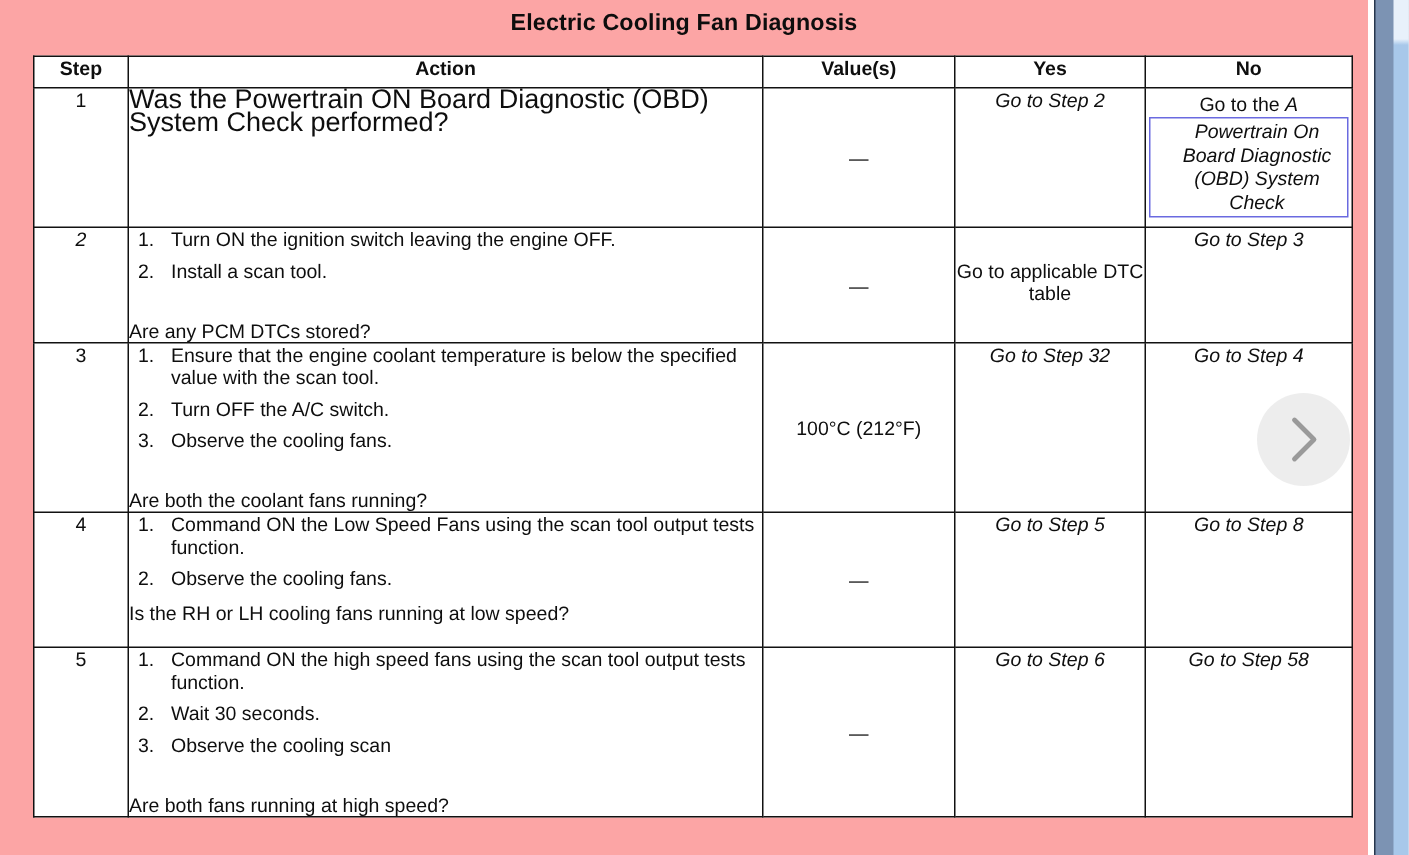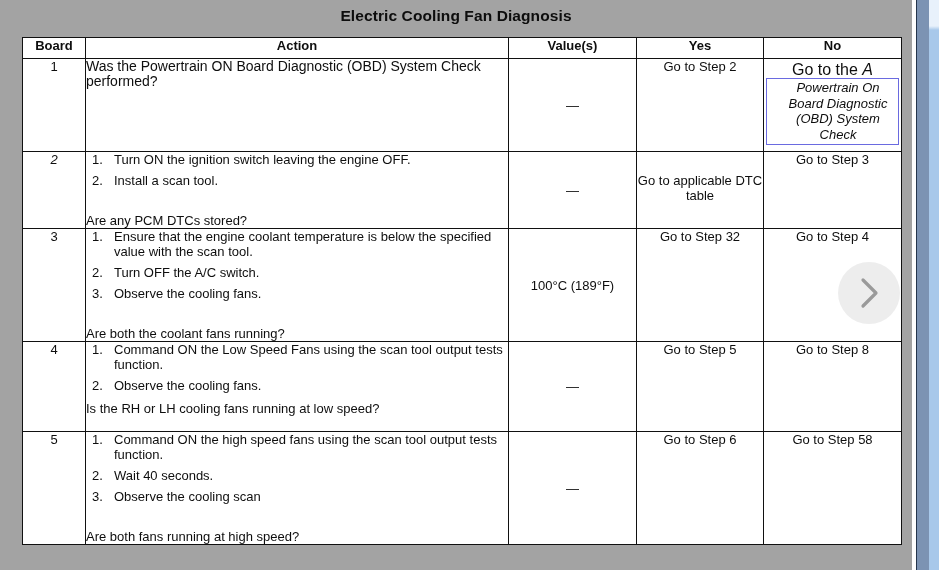--- a/index.html
+++ b/index.html
@@ -17,21 +17,21 @@
     height: 570px;
     background: #ffffff;
   }
 
   
   #page {
     position: absolute;
     left: 0; top: 0;
     width: 912px;
     height: 570px;
-    background: #a3a3a3;
+    background: #fca5a5;
     overflow: hidden;
   }
 
   #doc-title {
     position: absolute;
     left: 0; top: 7px;
     width: 912px;
     text-align: center;
     font-size: 15.5px;
     font-weight: bold;
@@ -97,21 +97,21 @@
     width: 16px;
     text-align: left;
   }
   .question {
     font-size: 13px;
     line-height: 15px;
     margin-top: 8px;
   }
   .question.tight { margin-top: 25px; }
   .action-single {
-    font-size: 14px;
+    font-size: 18px;
     line-height: 15px;
   }
 
   
   td.value {
     text-align: center;
     vertical-align: middle;
     font-size: 13px;
   }
   .dash { display: inline-block; font-size: 13px; }
@@ -120,30 +120,30 @@
   td.branch {
     vertical-align: bottom;
     text-align: center;
     font-size: 13px;
     padding-bottom: 4px;
   }
   td.branch.mid {
     vertical-align: middle;
     padding-bottom: 4px;
   }
-  .ital { }
+  .ital { font-style: italic; }
   .upright { font-style: normal; line-height: 15px; }
 
   
   td.branch.no-1 {
     vertical-align: top;
     padding: 3px 2px 0 2px;
     position: relative;
   }
-  .no1-lead { font-size: 16px; line-height: 15px; }
+  .no1-lead { font-size: 13px; line-height: 15px; }
   .no1-lead .a-ital { font-style: italic; }
   .no1-box {
     margin-top: 1px;
     border: 1.5px solid #6a6ae0;
     padding: 1px 2px 2px 13px;
     font-style: italic;
     font-size: 13px;
     line-height: 15.5px;
   }
 
@@ -199,21 +199,21 @@
     <table class="diag">
       <colgroup>
         <col class="c-step">
           <col class="c-action">
           <col class="c-value">
           <col class="c-yes">
           <col class="c-no">
       </colgroup>
       <thead>
         <tr>
-          <th>Board</th>
+          <th>Step</th>
           <th>Action</th>
           <th>Value(s)</th>
           <th>Yes</th>
           <th>No</th>
         </tr>
       </thead>
       <tbody>
 
         <tr style="height:93px">
           <td class="step">1</td>
@@ -256,21 +256,21 @@
           <td class="step">3</td>
           <td class="action">
             <ul class="numlist">
               <li><span class="num">1.</span><span>Ensure that the engine coolant temperature is below the specified value with the scan tool.</span></li>
               <li><span class="num">2.</span><span>Turn OFF the A/C switch.</span></li>
               <li><span class="num">3.</span><span>Observe the cooling fans.</span></li>
             </ul>
             <div class="question tight">Are both the coolant fans running?</div>
           </td>
           <td class="value" style="vertical-align:middle">
-            <span>100°C (189°F)</span>
+            <span>100°C (212°F)</span>
           </td>
           <td class="branch">
             <span class="ital">Go to Step 32</span>
           </td>
           <td class="branch">
             <span class="ital">Go to Step 4</span>
           </td>
         </tr>
 
         <tr style="height:90px">
@@ -291,21 +291,21 @@
           <td class="branch">
             <span class="ital">Go to Step 8</span>
           </td>
         </tr>
 
         <tr style="height:105px">
           <td class="step">5</td>
           <td class="action">
             <ul class="numlist">
               <li><span class="num">1.</span><span>Command ON the high speed fans using the scan tool output tests function.</span></li>
-              <li><span class="num">2.</span><span>Wait 40 seconds.</span></li>
+              <li><span class="num">2.</span><span>Wait 30 seconds.</span></li>
               <li><span class="num">3.</span><span>Observe the cooling scan</span></li>
             </ul>
             <div class="question tight">Are both fans running at high speed?</div>
           </td>
           <td class="value" style="vertical-align:middle">
             <span class="dash">—</span>
           </td>
           <td class="branch">
             <span class="ital">Go to Step 6</span>
           </td>

